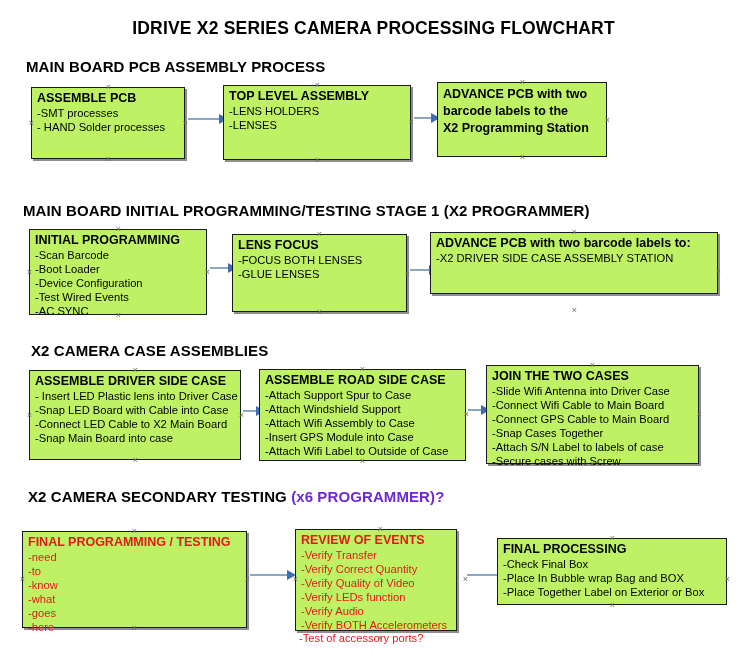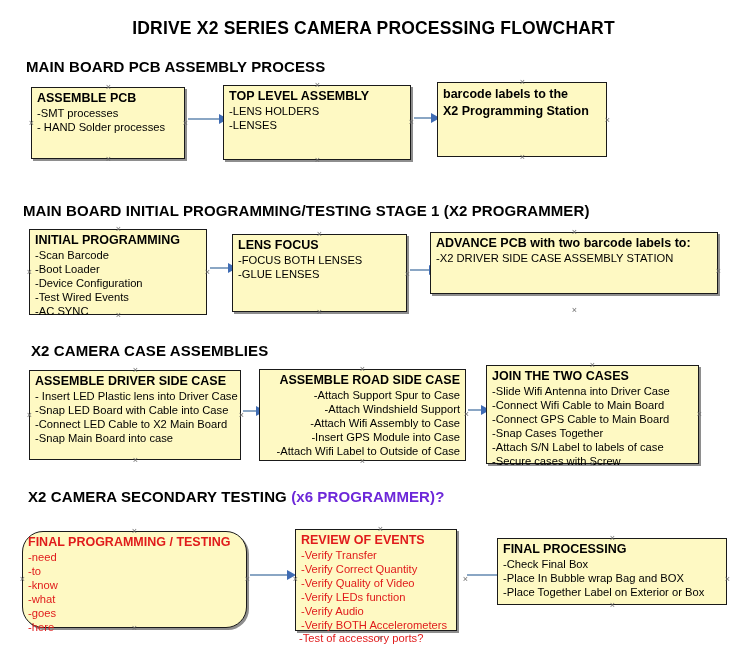--- a/index.html
+++ b/index.html
@@ -22,21 +22,21 @@
   .section-head{
     position:absolute;
     font-size:15px;font-weight:bold;letter-spacing:.1px;
     white-space:nowrap;
   }
   .section-head .accent{color:#6d28d9;}
 
   
   .box{
     position:absolute;
-    background:#fef9c3;
+    background:#bef264;
     border:1.4px solid #1a1a1a;
     box-sizing:border-box;
     box-shadow:2px 2px 0 0 #8e8e8e;
     padding:3px 5px 0 5px;
   }
   .box.noshadow{box-shadow:none;}
   .box .b-title{
     font-size:12.5px;font-weight:bold;line-height:15px;
     white-space:nowrap;
   }
@@ -108,20 +108,21 @@
   <div class="hx" style="left:313px;top:81px;">×</div>
   <div class="hx" style="left:313px;top:156px;">×</div>
   <div class="hx" style="left:407px;top:118px;">×</div>
 
   <div class="arrow" style="left:414px;top:113px;width:26px;">
     <div class="shaft"></div>
     <div class="head"></div>
   </div>
 
   <div class="box noshadow" style="left:437px;top:82px;width:170px;height:75px;">
+    <div class="b-title wrapt">ADVANCE PCB with two</div>
     <div class="b-title wrapt">barcode labels to the</div>
     <div class="b-title wrapt"> X2 Programming Station</div>
   </div>
   <div class="hx" style="left:518px;top:78px;">×</div>
   <div class="hx" style="left:518px;top:153px;">×</div>
   <div class="hx" style="left:603px;top:116px;">×</div>
 
   <div class="section-head" style="left:23px;top:202px;">
     <span>MAIN BOARD INITIAL PROGRAMMING/TESTING STAGE 1 (X2 PROGRAMMER)</span>
   </div>
@@ -180,21 +181,21 @@
   <div class="hx" style="left:131px;top:366px;">×</div>
   <div class="hx" style="left:131px;top:456px;">×</div>
   <div class="hx" style="left:25px;top:411px;">×</div>
   <div class="hx" style="left:237px;top:411px;">×</div>
 
   <div class="arrow" style="left:243px;top:406px;width:22px;">
     <div class="shaft"></div>
     <div class="head"></div>
   </div>
 
-  <div class="box noshadow" style="left:259px;top:369px;width:207px;height:92px;text-align:right;">
+  <div class="box noshadow" style="left:259px;top:369px;width:207px;height:92px;">
     <div class="b-title">ASSEMBLE ROAD SIDE CASE</div>
     <div class="b-line">-Attach Support Spur to Case</div>
     <div class="b-line">-Attach Windshield Support</div>
     <div class="b-line">-Attach Wifi Assembly to Case</div>
     <div class="b-line">-Insert GPS Module into Case</div>
     <div class="b-line">-Attach Wifi Label to Outside of Case</div>
   </div>
   <div class="hx" style="left:358px;top:365px;">×</div>
   <div class="hx" style="left:358px;top:457px;">×</div>
   <div class="hx" style="left:462px;top:410px;">×</div>
@@ -214,21 +215,21 @@
     <div class="b-line">-Secure cases with Screw</div>
   </div>
   <div class="hx" style="left:588px;top:361px;">×</div>
   <div class="hx" style="left:588px;top:460px;">×</div>
   <div class="hx" style="left:695px;top:410px;">×</div>
 
   <div class="section-head" style="left:28px;top:488px;">
     <span>X2 CAMERA SECONDARY TESTING </span><span class="accent">(x6 PROGRAMMER)?</span>
   </div>
 
-  <div class="box red" style="left:22px;top:531px;width:225px;height:97px;border-radius:21px;">
+  <div class="box red" style="left:22px;top:531px;width:225px;height:97px;">
     <div class="b-title">FINAL PROGRAMMING / TESTING</div>
     <div class="b-line">-need</div>
     <div class="b-line">-to</div>
     <div class="b-line">-know</div>
     <div class="b-line">-what</div>
     <div class="b-line">-goes</div>
     <div class="b-line">-here</div>
   </div>
   <div class="hx" style="left:130px;top:527px;">×</div>
   <div class="hx" style="left:130px;top:624px;">×</div>

